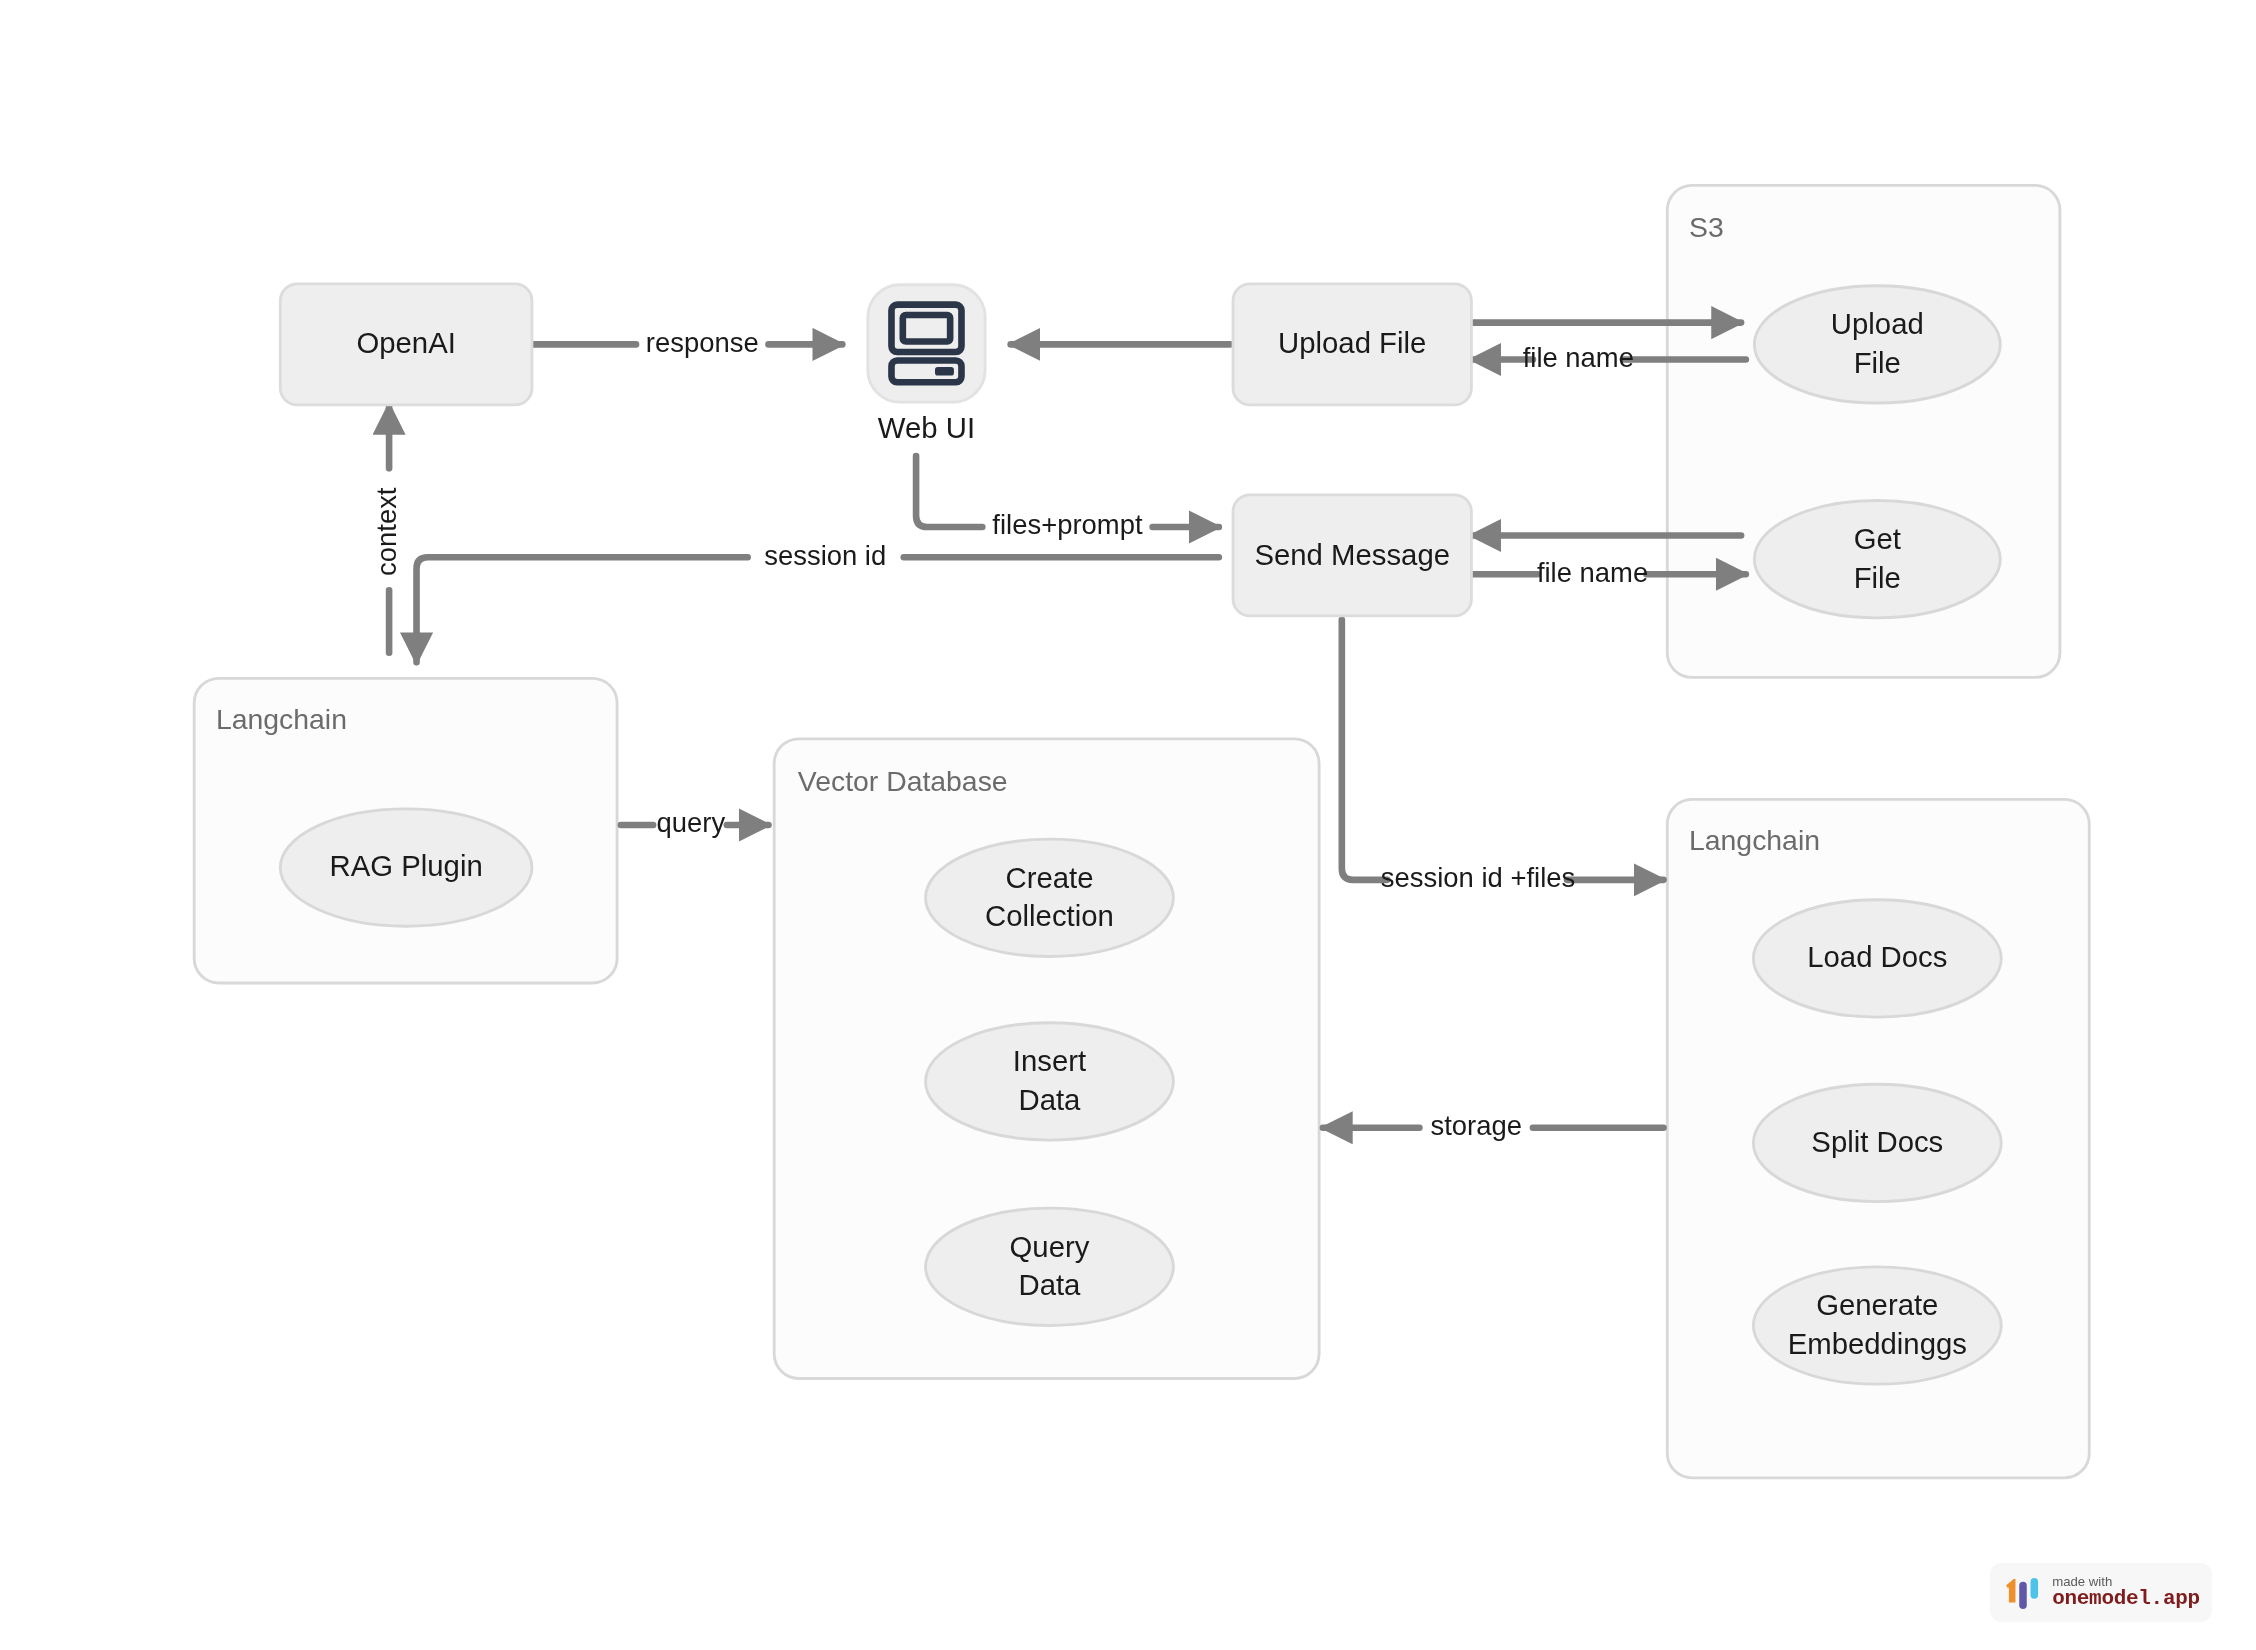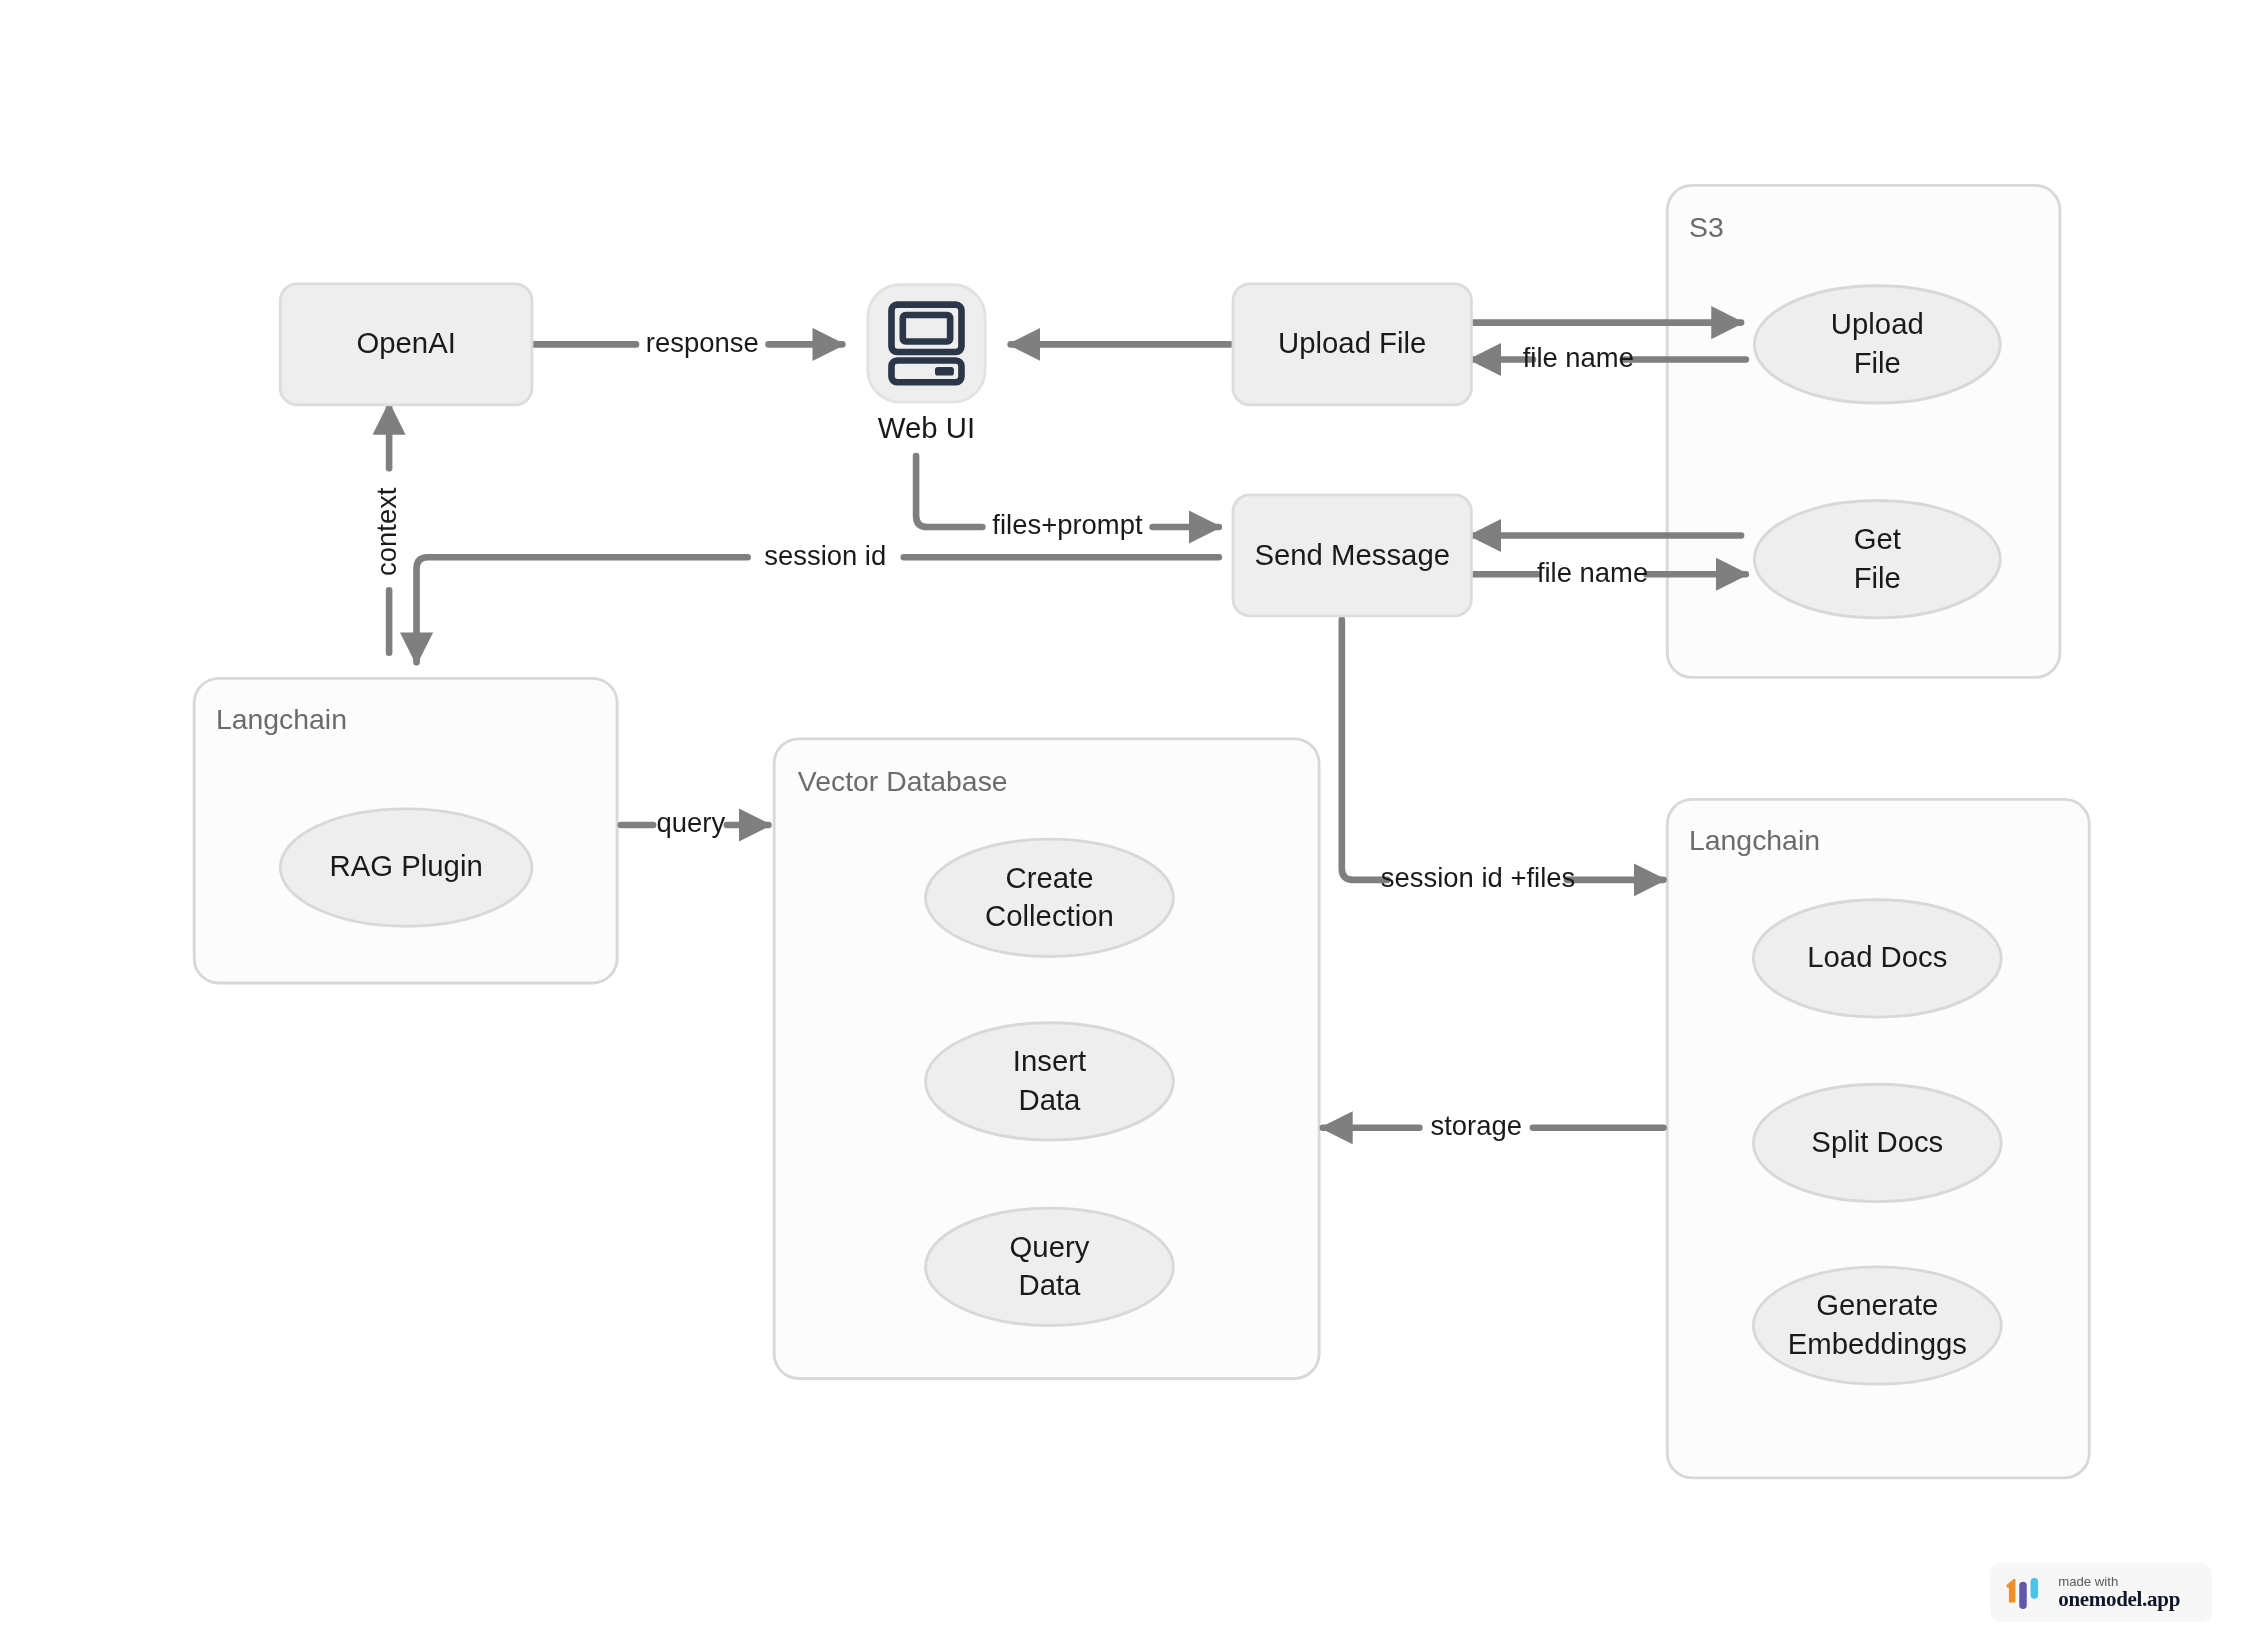--- a/index.html
+++ b/index.html
@@ -94,40 +94,40 @@
     left: 1990px;
     top: 1563px;
     width: 222px;
     height: 59px;
     background: #f7f7f7;
     border-radius: 11.4px;
     display: flex;
     align-items: center;
     padding: 0 13.2px;
     box-sizing: border-box;
-    gap: 15px;
+    gap: 9px;
   }
   #wm-logo {
     display: flex;
     align-items: flex-end;
     gap: 2.8px;
     height: 32px;
   }
   .wm-text { line-height: 1.05; }
   .wm-made {
     font-family: "Liberation Sans", sans-serif;
     font-size: 13.2px;
     color: #5b5b5b;
     display: block;
   }
   .wm-brand {
-    font-family: Liberation Serif, serif;
+    font-family: Liberation Mono, monospace;
     font-size: 21px;
     font-weight: bold;
-    color: #0f172a;
+    color: #7f1d1d;
     display: block;
     letter-spacing: -0.3px;
   }
 </style>
 </head>
 <body>
 
 <svg id="canvas" viewBox="0 0 2384 1744">
   <defs>
     <marker id="arrow" viewBox="0 0 10 10" refX="9" refY="5" markerWidth="5" markerHeight="5" orient="auto-start-reverse">

